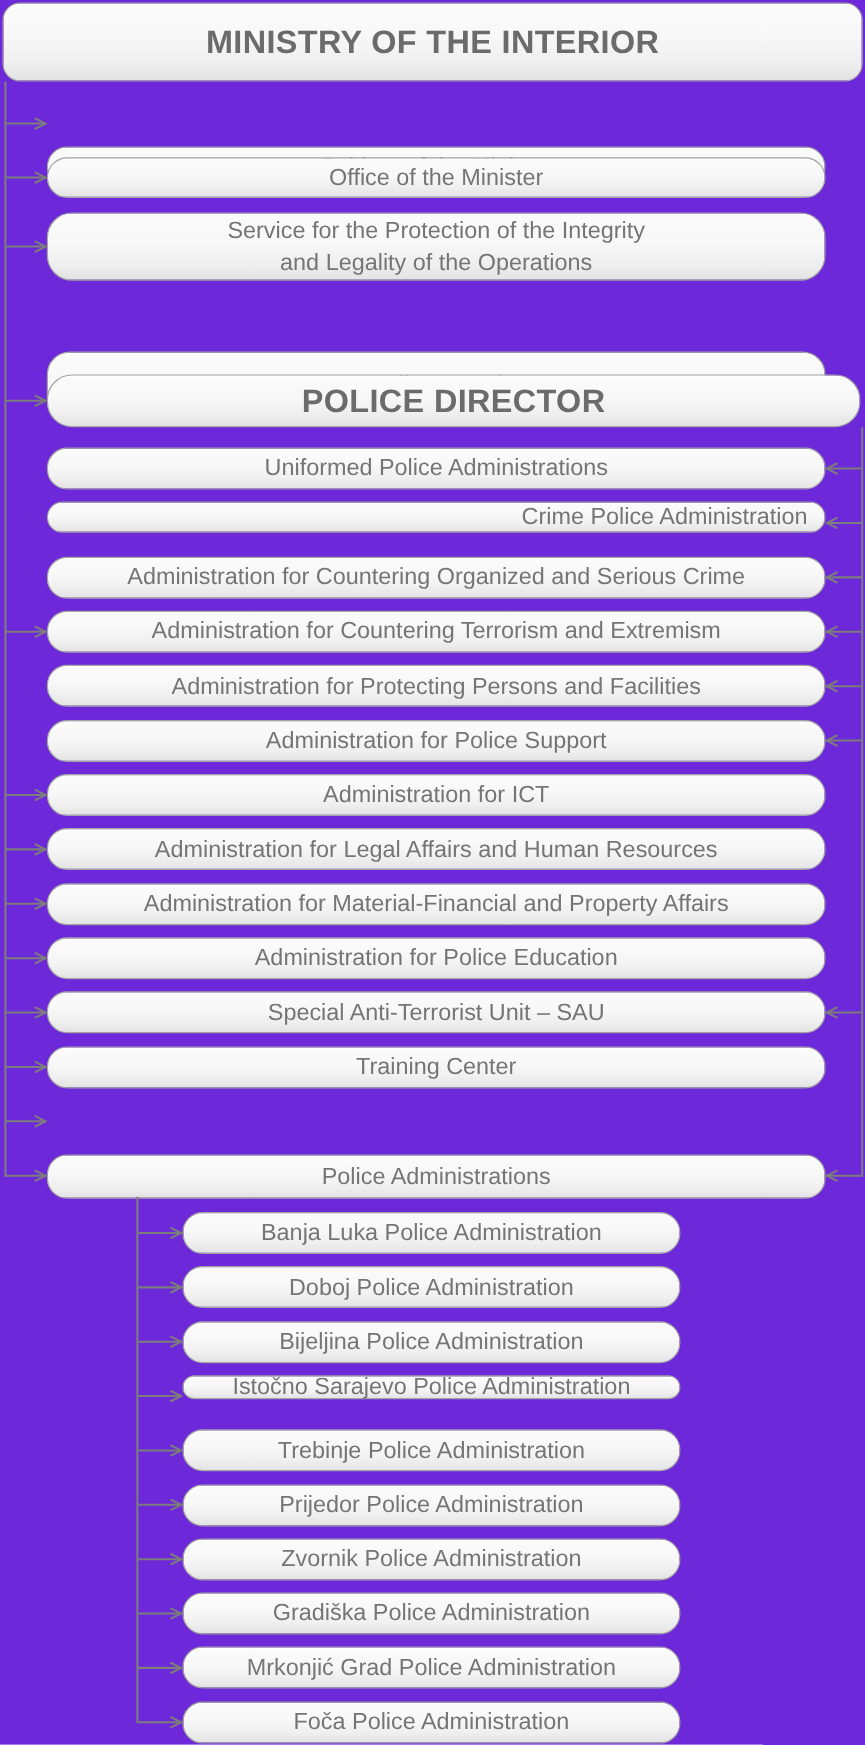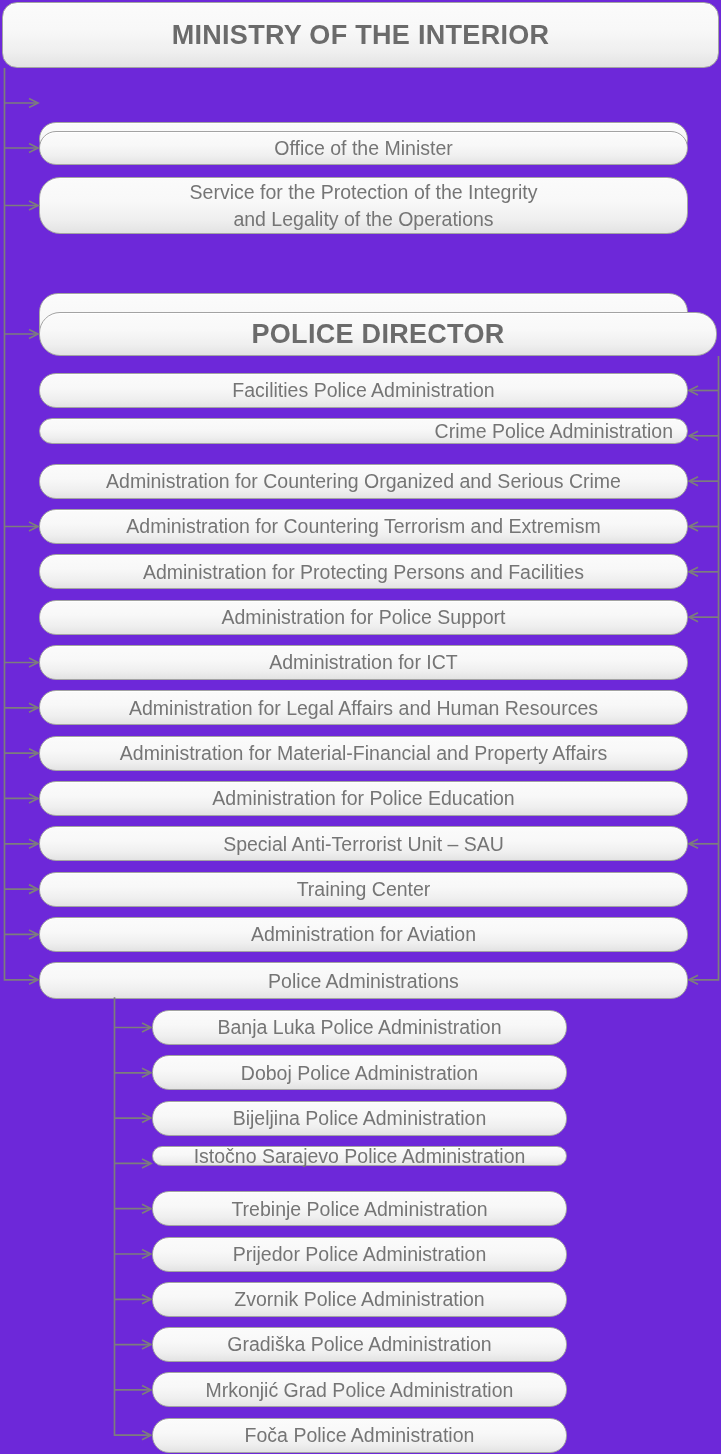--- a/index.html
+++ b/index.html
@@ -57,21 +57,21 @@
       <span class="lbl">Service for the Protection of the Integrity
 and Legality of the Operations</span>
     </div>
     <div class="box" style="left: 39px; top: 253px; width: 649px; height: 57px; border-radius: 19px; margin-top: 40px;">
       <span class="lbl">Police Board</span>
     </div>
     <div class="box hdr" style="left: 39px; top: 312px; width: 678px; height: 44px; border-radius: 21px;">
       <span class="lbl">POLICE DIRECTOR</span>
     </div>
     <div class="box" style="left: 39px; top: 373px; width: 649px; height: 35px; border-radius: 17px;">
-      <span class="lbl">Facilities Police Administration</span>
+      <span class="lbl">Uniformed Police Administrations</span>
     </div>
     <div class="box" style="left: 39px; top: 418.33px; width: 649px; height: 26px; border-radius: 17px; justify-content: flex-end;">
       <span class="lbl">Crime Police Administration</span>
     </div>
     <div class="box" style="left: 39px; top: 463.66px; width: 649px; height: 35px; border-radius: 17px;">
       <span class="lbl">Administration for Countering Organized and Serious Crime</span>
     </div>
     <div class="box" style="left: 39px; top: 508.99px; width: 649px; height: 35px; border-radius: 17px;">
       <span class="lbl">Administration for Countering Terrorism and Extremism</span>
     </div>
@@ -91,23 +91,20 @@
       <span class="lbl">Administration for Material-Financial and Property Affairs</span>
     </div>
     <div class="box" style="left: 39px; top: 780.97px; width: 649px; height: 35px; border-radius: 17px;">
       <span class="lbl">Administration for Police Education</span>
     </div>
     <div class="box" style="left: 39px; top: 826.3px; width: 649px; height: 35px; border-radius: 17px;">
       <span class="lbl">Special Anti-Terrorist Unit – SAU</span>
     </div>
     <div class="box" style="left: 39px; top: 871.63px; width: 649px; height: 35px; border-radius: 17px;">
       <span class="lbl">Training Center</span>
-    </div>
-    <div class="box" style="left: 39px; top: 916.96px; width: 649px; height: 35px; border-radius: 17px;">
-      <span class="lbl">Administration for Aviation</span>
     </div>
     <div class="box" style="left: 39px; top: 962.29px; width: 649px; height: 37px; border-radius: 17px;">
       <span class="lbl">Police Administrations</span>
     </div>
     <div class="box" style="left: 152px; top: 1010px; width: 415px; height: 35px; border-radius: 17px;">
       <span class="lbl">Banja Luka Police Administration</span>
     </div>
     <div class="box" style="left: 152px; top: 1055.3px; width: 415px; height: 35px; border-radius: 17px;">
       <span class="lbl">Doboj Police Administration</span>
     </div>

